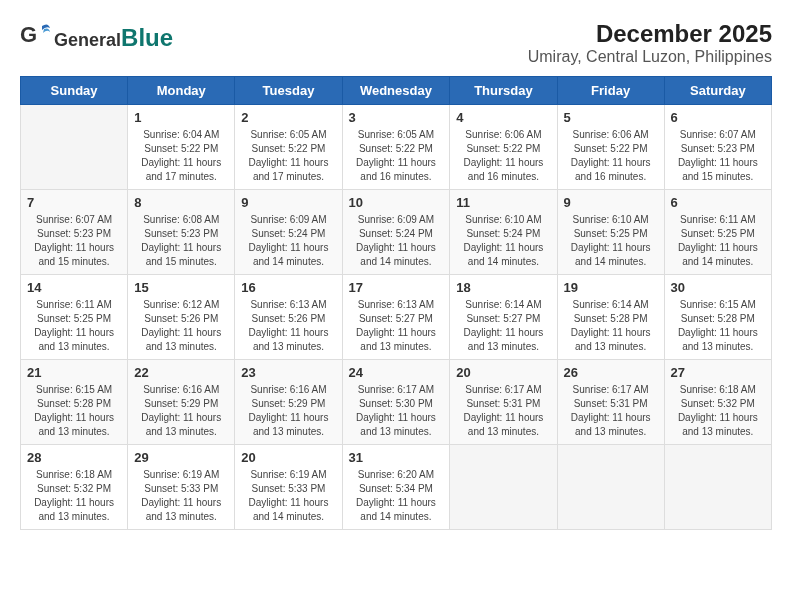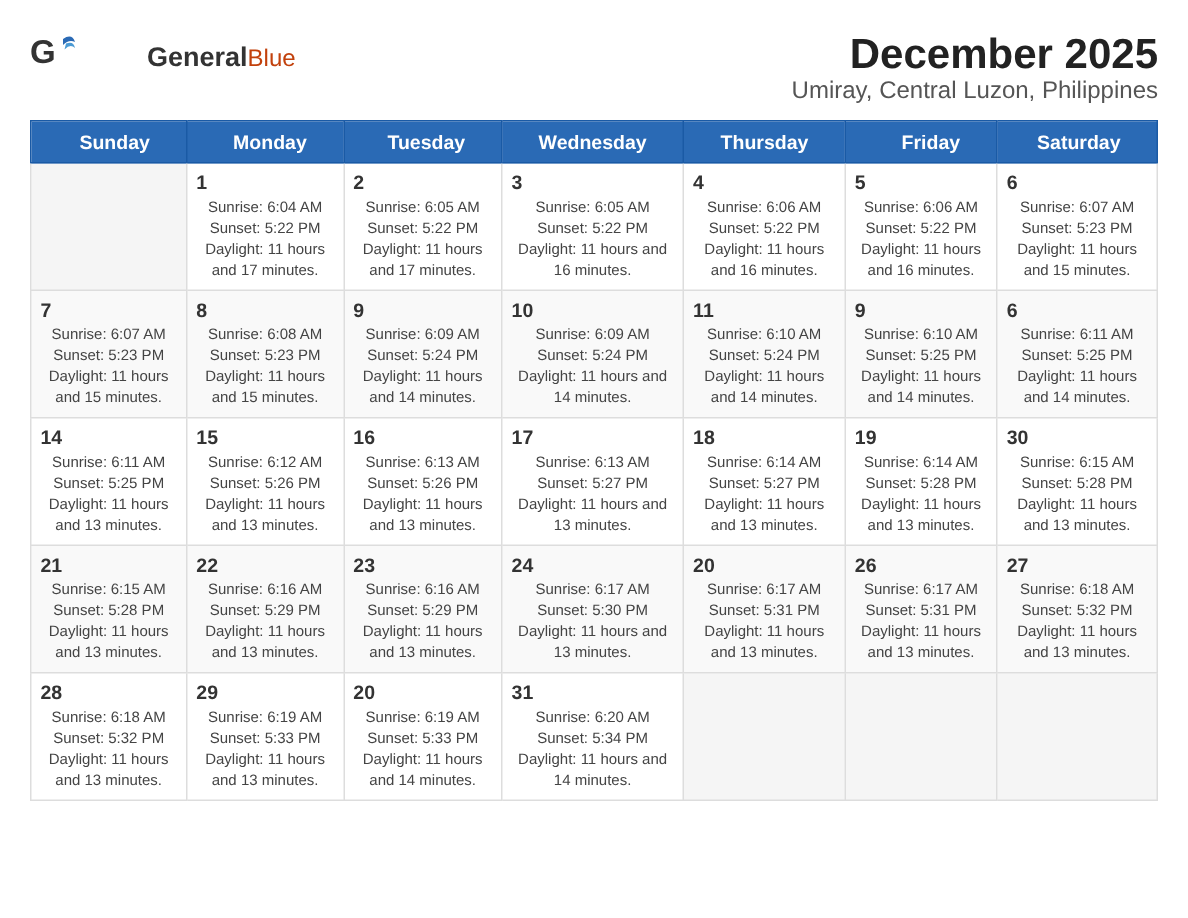--- a/index.html
+++ b/index.html
@@ -18,38 +18,38 @@
     }
     .logo {
       display: flex;
       flex-direction: column;
       align-items: flex-start;
     }
     .title-block {
       text-align: right;
     }
     .month-year {
-      font-size: 28px;
+      font-size: 24px;
       font-weight: bold;
       color: #222;
     }
     .location {
       font-size: 16px;
       color: #555;
     }
     .calendar {
       width: 100%;
       border-collapse: collapse;
       border: 1px solid #ccc;
     }
     .calendar th {
       background-color: #2a6ab5;
       color: #fff;
-      text-align: right;
-      padding: 6px 24px;
+      text-align: center;
+      padding: 6px 8px;
       font-size: 13px;
       border: 1px solid #1a5aa5;
     }
     .calendar td {
       vertical-align: top;
       padding: 5px 6px;
       border: 1px solid #ddd;
       width: 108px;
       min-height: 80px;
       font-size: 10.5px;
@@ -90,21 +90,21 @@
   <div class="logo">
     <div class="logo-wrap">
       <div>
         <svg width="32" height="32" viewBox="0 0 32 32">
           <text x="0" y="22" font-size="22" font-weight="bold" fill="#333">G</text>
           <path d="M22 6 Q28 2 30 8 Q26 6 22 10 Z" fill="#2a6ab5"></path>
           <path d="M24 9 Q29 7 30 12 Q27 9 23 13 Z" fill="#4a9ad4"></path>
         </svg>
       </div>
       <div style="line-height:1.1">
-        <span style="font-size:18px;font-weight:bold;color:#333;margin-left:44px;">General</span><span style="font-size:16px;font-weight:normal;color:#c2410c;">Blue</span>
+        <span style="font-size:18px;font-weight:bold;color:#333;">General</span><span style="font-size:24px;font-weight:bold;color:#0f766e;">Blue</span>
       </div>
     </div>
   </div>
   <div class="title-block">
     <div class="month-year">December 2025</div>
     <div class="location">Umiray, Central Luzon, Philippines</div>
   </div>
 </div>
 
 <table class="calendar">

